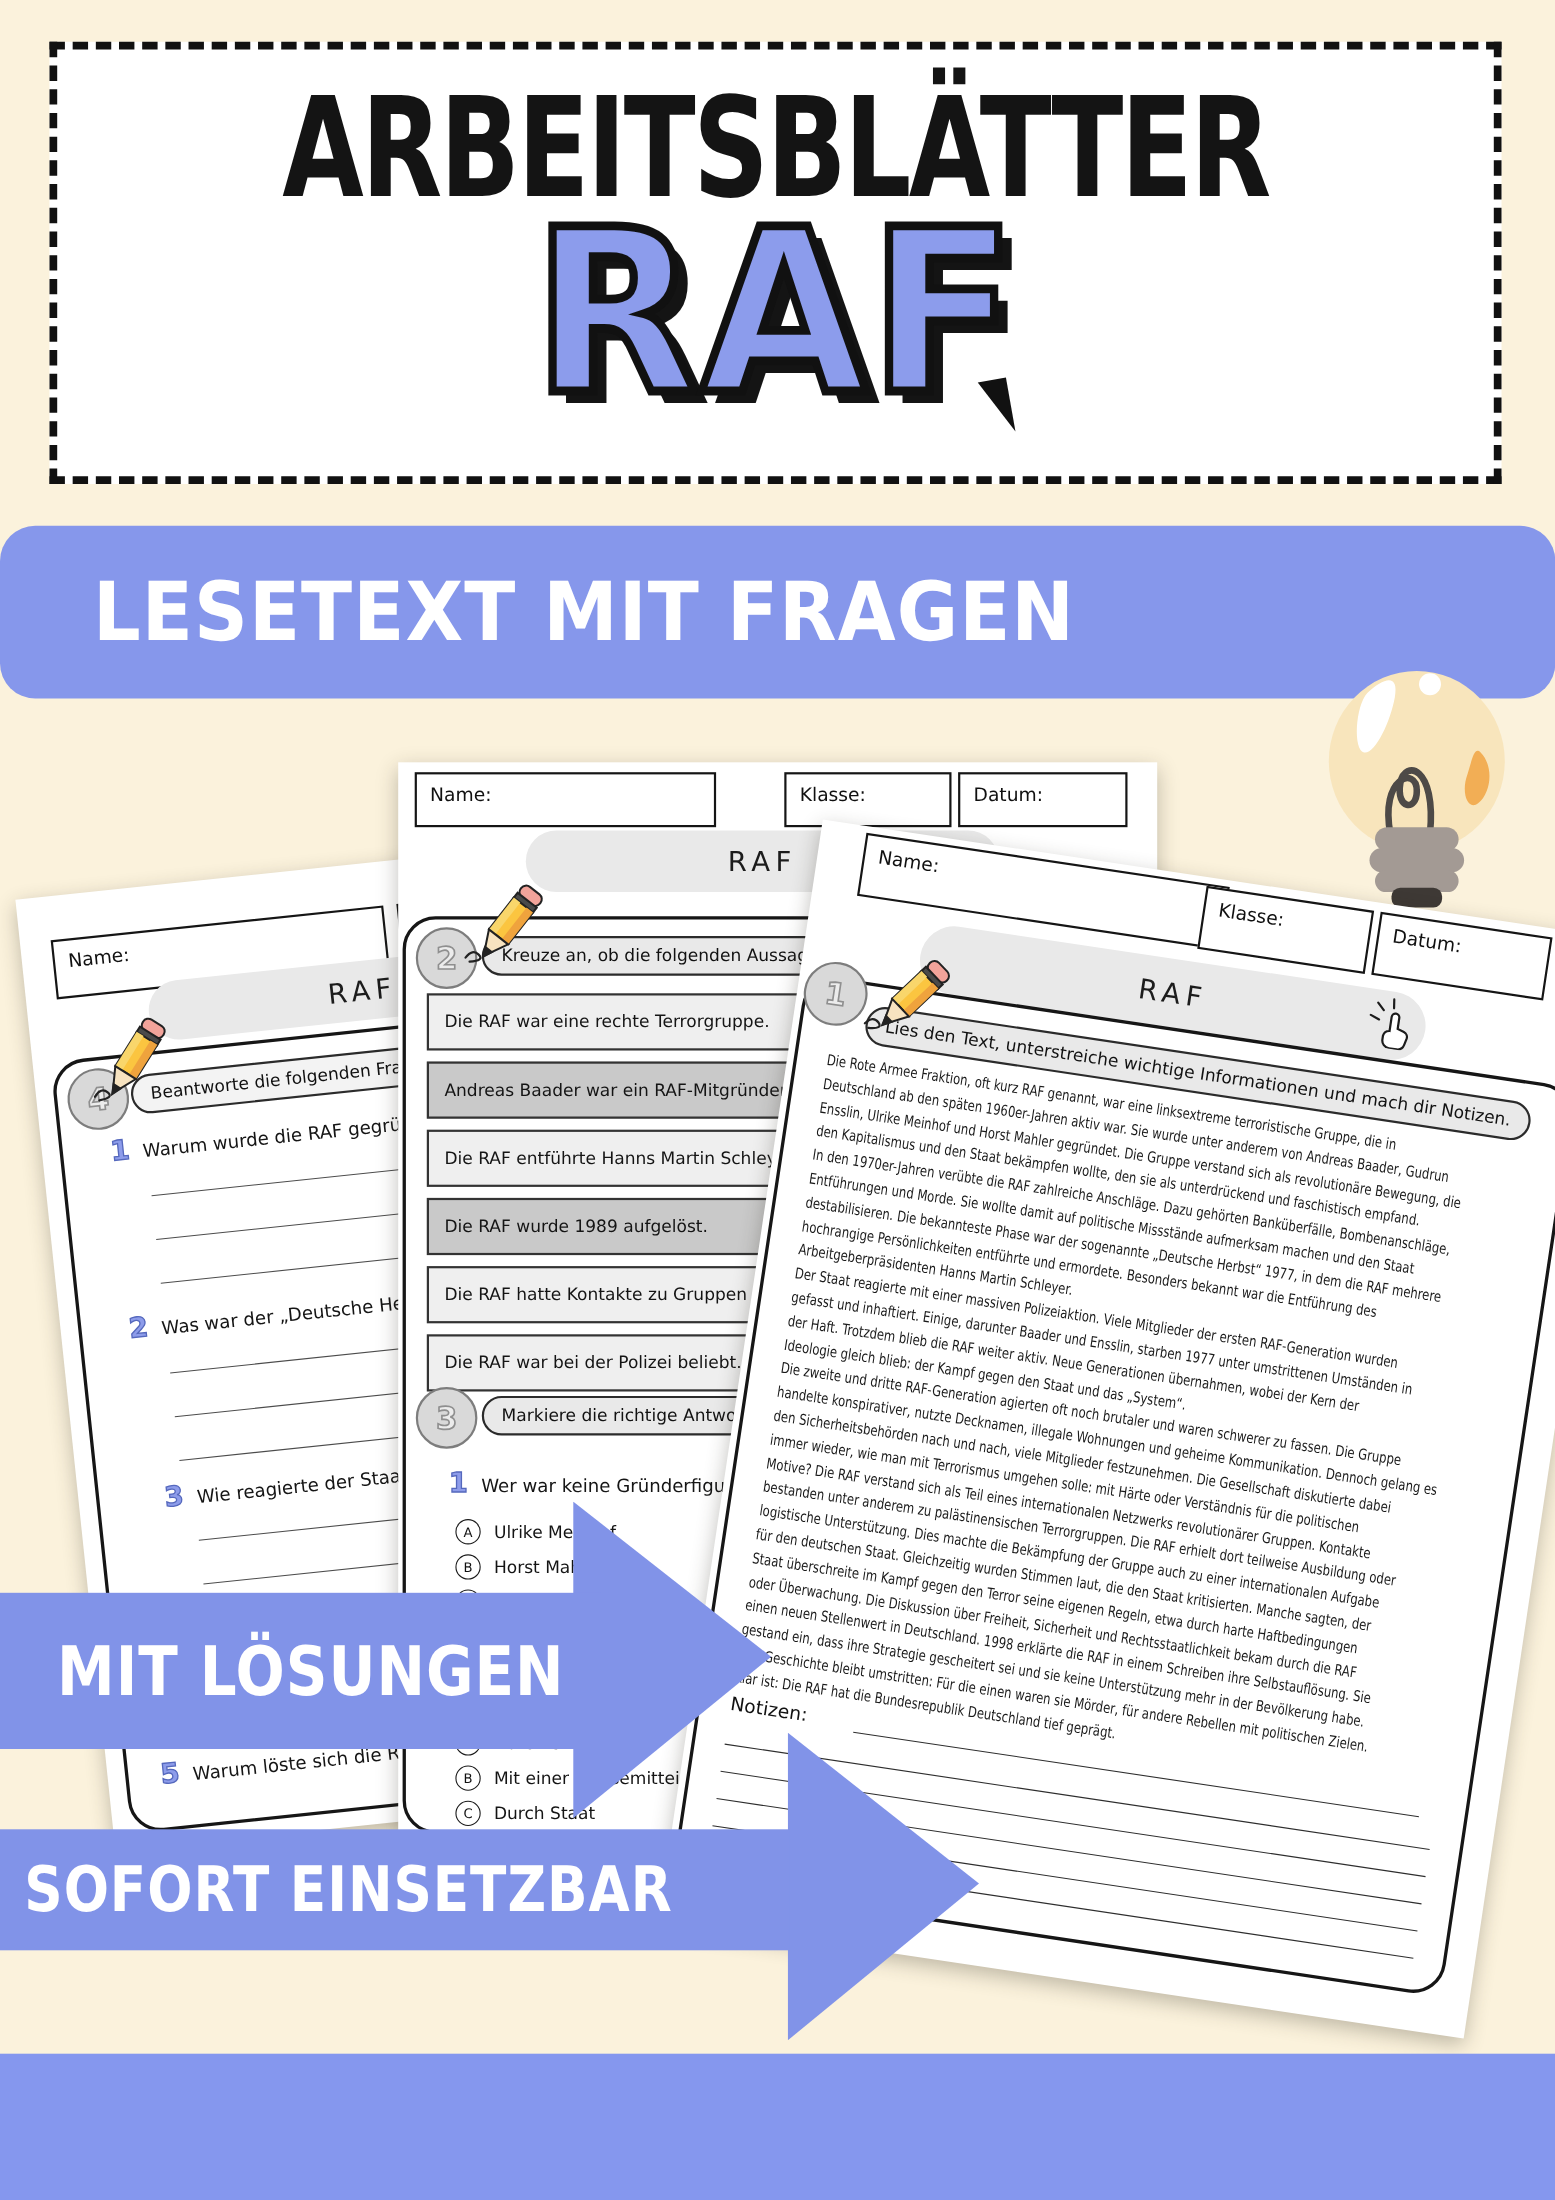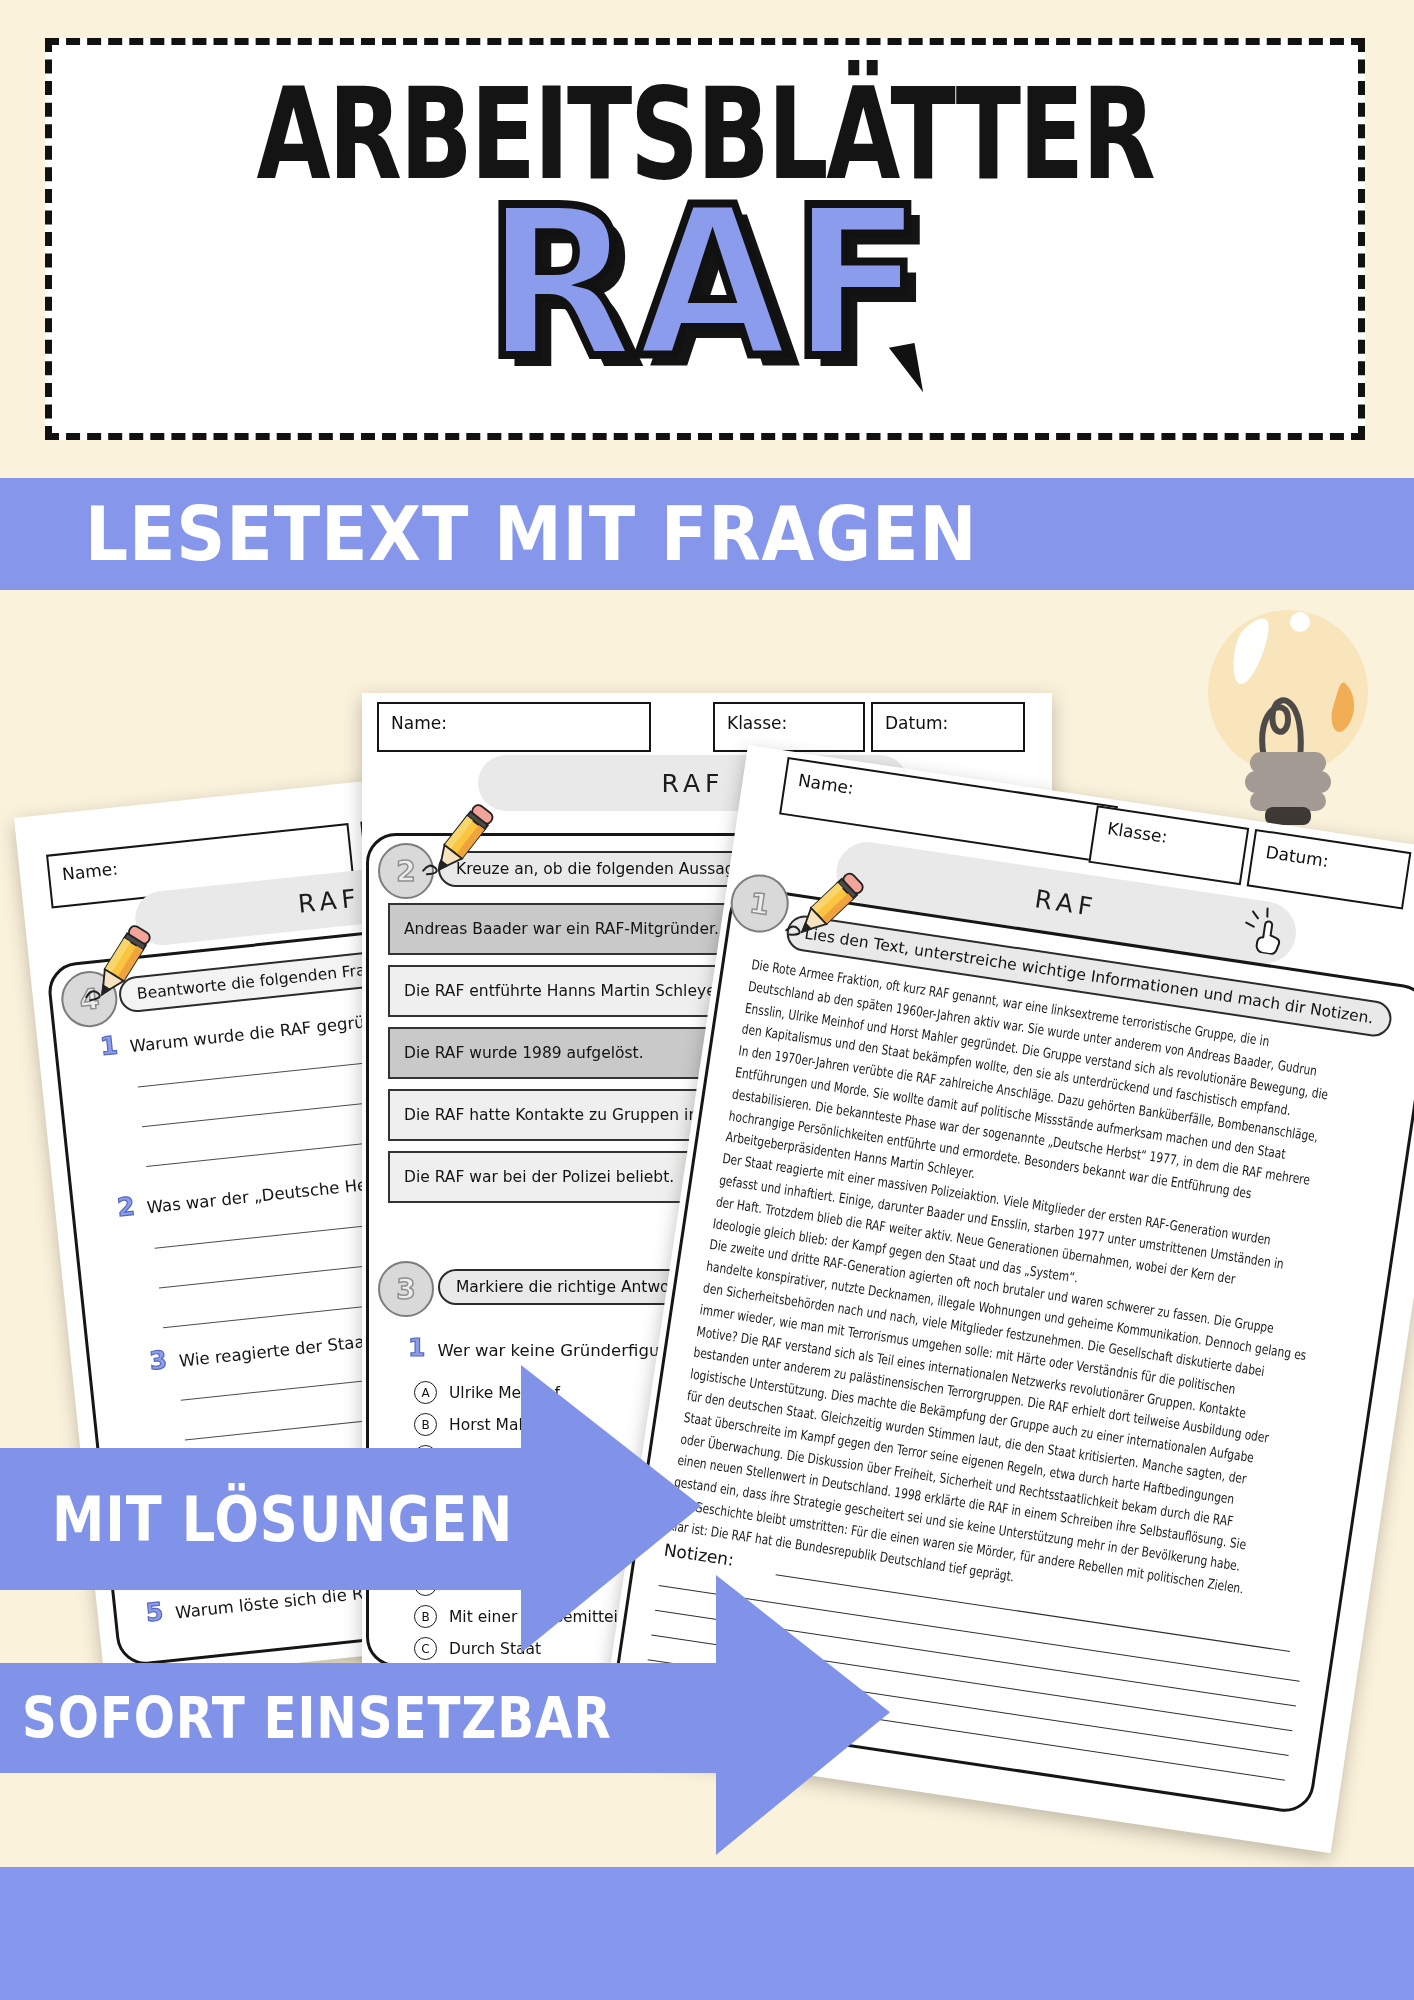--- a/index.html
+++ b/index.html
@@ -11,22 +11,22 @@
   .top-box{position:absolute;left:45px;top:38px;width:1306px;height:388px;
     background:#fff;border:7px dashed #111;}
   .kicker{margin-top:16px;text-align:center;font-size:126px;font-weight:700;color:#141414;
     letter-spacing:-3px;transform:scaleX(.76);white-space:nowrap;}
   .raf-big{position:relative;margin-top:-18px;text-align:center;font-size:206px;font-weight:700;
     line-height:.92;color:#8C9CEC;-webkit-text-stroke:8px #111;
     text-shadow:13px 11px 0 #141414;letter-spacing:2px;transform:scaleX(.95);}
   .raf-tail{position:absolute;left:calc(50% + 188px);top:300px;width:0;height:0;
     border-left:26px solid transparent;border-top:50px solid #111;transform:rotate(-10deg);}
   
-  .lesetext-banner{position:absolute;left:0;top:478px;width:1414px;height:112px;background:#8697EB;
-    display:flex;align-items:center;}
+  .lesetext-banner{position:absolute;left:0;top:478px;width:1414px;height:157px;background:#8697EB;
+    display:flex;align-items:center;border-radius:32px;}
   .lesetext-banner .txt{font-size:74px;font-weight:700;color:#fff;white-space:nowrap;
     padding-left:92px;transform:scaleX(.92);transform-origin:0 50%;letter-spacing:1px;}
   
   .sheet{position:absolute;background:#fff;box-shadow:0 6px 18px rgba(50,45,35,.30);}
   #sheet-left{left:14px;top:818px;width:640px;height:870px;transform:rotate(-6deg);transform-origin:0 0;z-index:2;}
   #sheet-mid{left:362px;top:693px;width:690px;height:980px;z-index:3;}
   #sheet-right{left:748px;top:745px;width:740px;height:1010px;transform:rotate(8.5deg);transform-origin:0 0;z-index:4;}
   .field-box{position:absolute;border:2.5px solid #151515;background:#fff;}
   .field-box .lbl{font-size:17px;padding:9px 0 0 12px;color:#101010;}
   .title-bar{position:absolute;background:#E9E9E9;border-radius:32px;display:flex;align-items:center;justify-content:center;}
@@ -177,20 +177,21 @@
       <polygon points="38,62 62,62 50,86" fill="#F7E3C0"></polygon>
       <polygon points="46,78 54,78 50,87" fill="#222"></polygon>
     </g>
     <path d="M10,80 q7,-9 13,-3 t-9,7" fill="none" stroke="#222" stroke-width="2.2" stroke-linecap="round"></path>
   </svg>
   <div class="task-frame" style="left:4px;top:140px;width:676px;height:828px;"></div>
   <div class="task-circle" style="left:16px;top:150px;width:52px;height:52px;">2</div>
   <div class="instr-bar" style="left:76px;top:158px;">Kreuze an, ob die folgenden Aussagen richtig oder falsch sind.</div>
 
   <div class="stmt-list">
+    <div class="stmt tone-light">Die RAF war eine rechte Terrorgruppe.</div>
     <div class="stmt tone-dark">Andreas Baader war ein RAF-Mitgründer.</div>
     <div class="stmt tone-light">Die RAF entführte Hanns Martin Schleyer.</div>
     <div class="stmt tone-dark">Die RAF wurde 1989 aufgelöst.</div>
     <div class="stmt tone-light">Die RAF hatte Kontakte zu Gruppen im Ausland.</div>
     <div class="stmt tone-light">Die RAF war bei der Polizei beliebt.</div>
   </div>
 
   <div class="task-circle" style="left:16px;top:568px;width:52px;height:52px;">3</div>
   <div class="instr-bar" style="left:76px;top:576px;">Markiere die richtige Antwortmöglichkeit.</div>
 

